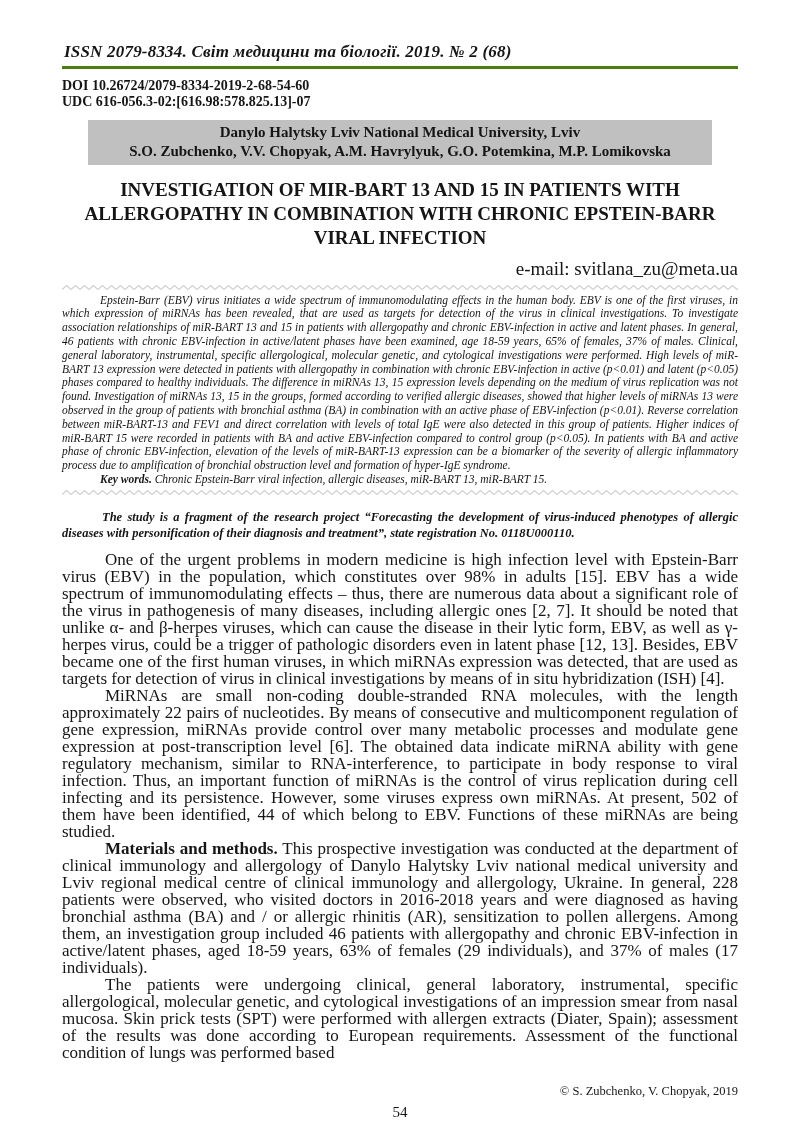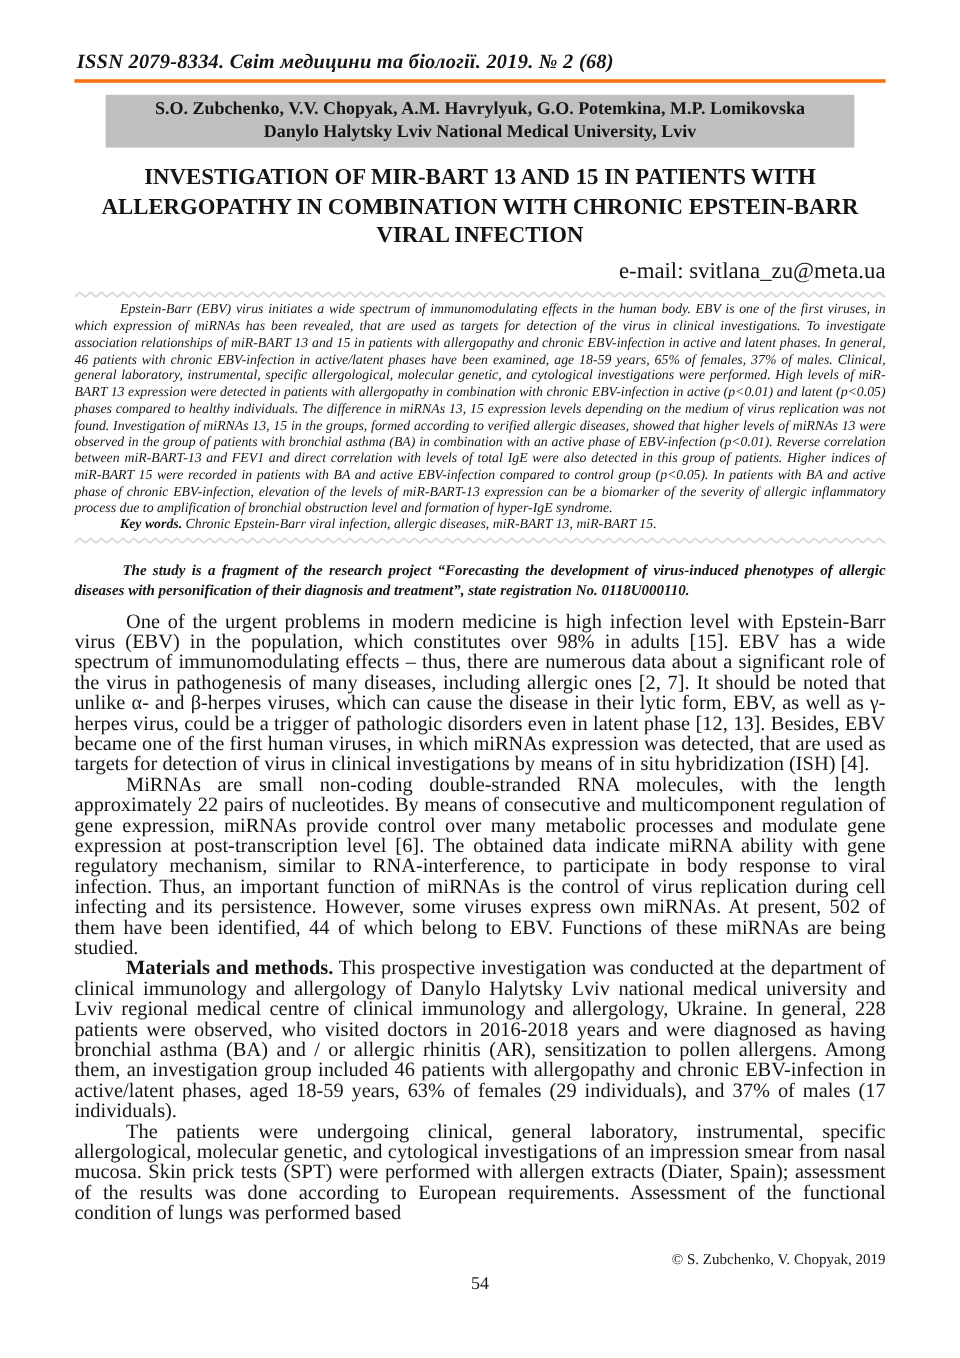--- a/index.html
+++ b/index.html
@@ -10,21 +10,21 @@
     background:#ffffff;
     font-family:"Liberation Serif", serif;
     color:#151515;
     box-sizing:border-box;
     padding:42px 62px 0 62px;
     overflow:hidden;
   }
   .issn{
     font-size:17px;font-weight:bold;font-style:italic;
     padding:0 2px 4px 2px;
-    border-bottom:3px solid #f97316;
+    border-bottom:3px solid #4d7c0f;
     letter-spacing:.2px;
   }
   .meta{margin-top:9px;font-size:14px;font-weight:bold;line-height:1.16;}
   .authors-box{
     margin:10px 26px 0 26px;
     background:#c0c0c0;
     text-align:center;
     font-weight:bold;font-size:15px;line-height:1.24;
     padding:3px 6px 4px 6px;
   }
@@ -52,24 +52,28 @@
   .footer{margin-top:23px;padding-left:55px;font-size:12.5px;text-align:right;}
   .pagenum{margin-top:5px;text-align:center;font-size:15px;}
 </style>
 </head>
 <body>
 
 <div class="page">
 
   <div class="issn">ISSN 2079-8334. Світ медицини та біології. 2019. № 2 (68)</div>
 
+  <div class="meta">
+    <div>DOI 10.26724/2079-8334-2019-2-68-54-60</div>
+    <div>UDC 616-056.3-02:[616.98:578.825.13]-07</div>
+  </div>
 
   <div class="authors-box">
+    <div>Danylo Halytsky Lviv National Medical University, Lviv</div>
     <div>S.O. Zubchenko, V.V. Chopyak, A.M. Havrylyuk, G.O. Potemkina, M.P. Lomikovska</div>
-    <div>Danylo Halytsky Lviv National Medical University, Lviv</div>
   </div>
 
   <h1 class="title">INVESTIGATION OF MIR-BART 13 AND 15 IN PATIENTS WITH ALLERGOPATHY IN COMBINATION WITH CHRONIC EPSTEIN-BARR VIRAL INFECTION</h1>
 
   <div class="email">e-mail: svitlana_zu@meta.ua</div>
 
   <svg class="zigzag" width="676" height="7">
     <defs>
       <pattern id="zz-a" width="9" height="7" patternUnits="userSpaceOnUse">
         <polyline points="0,5.5 4.5,1.5 9,5.5" fill="none" stroke="#cfcfcf" stroke-width="1.2"></polyline>

